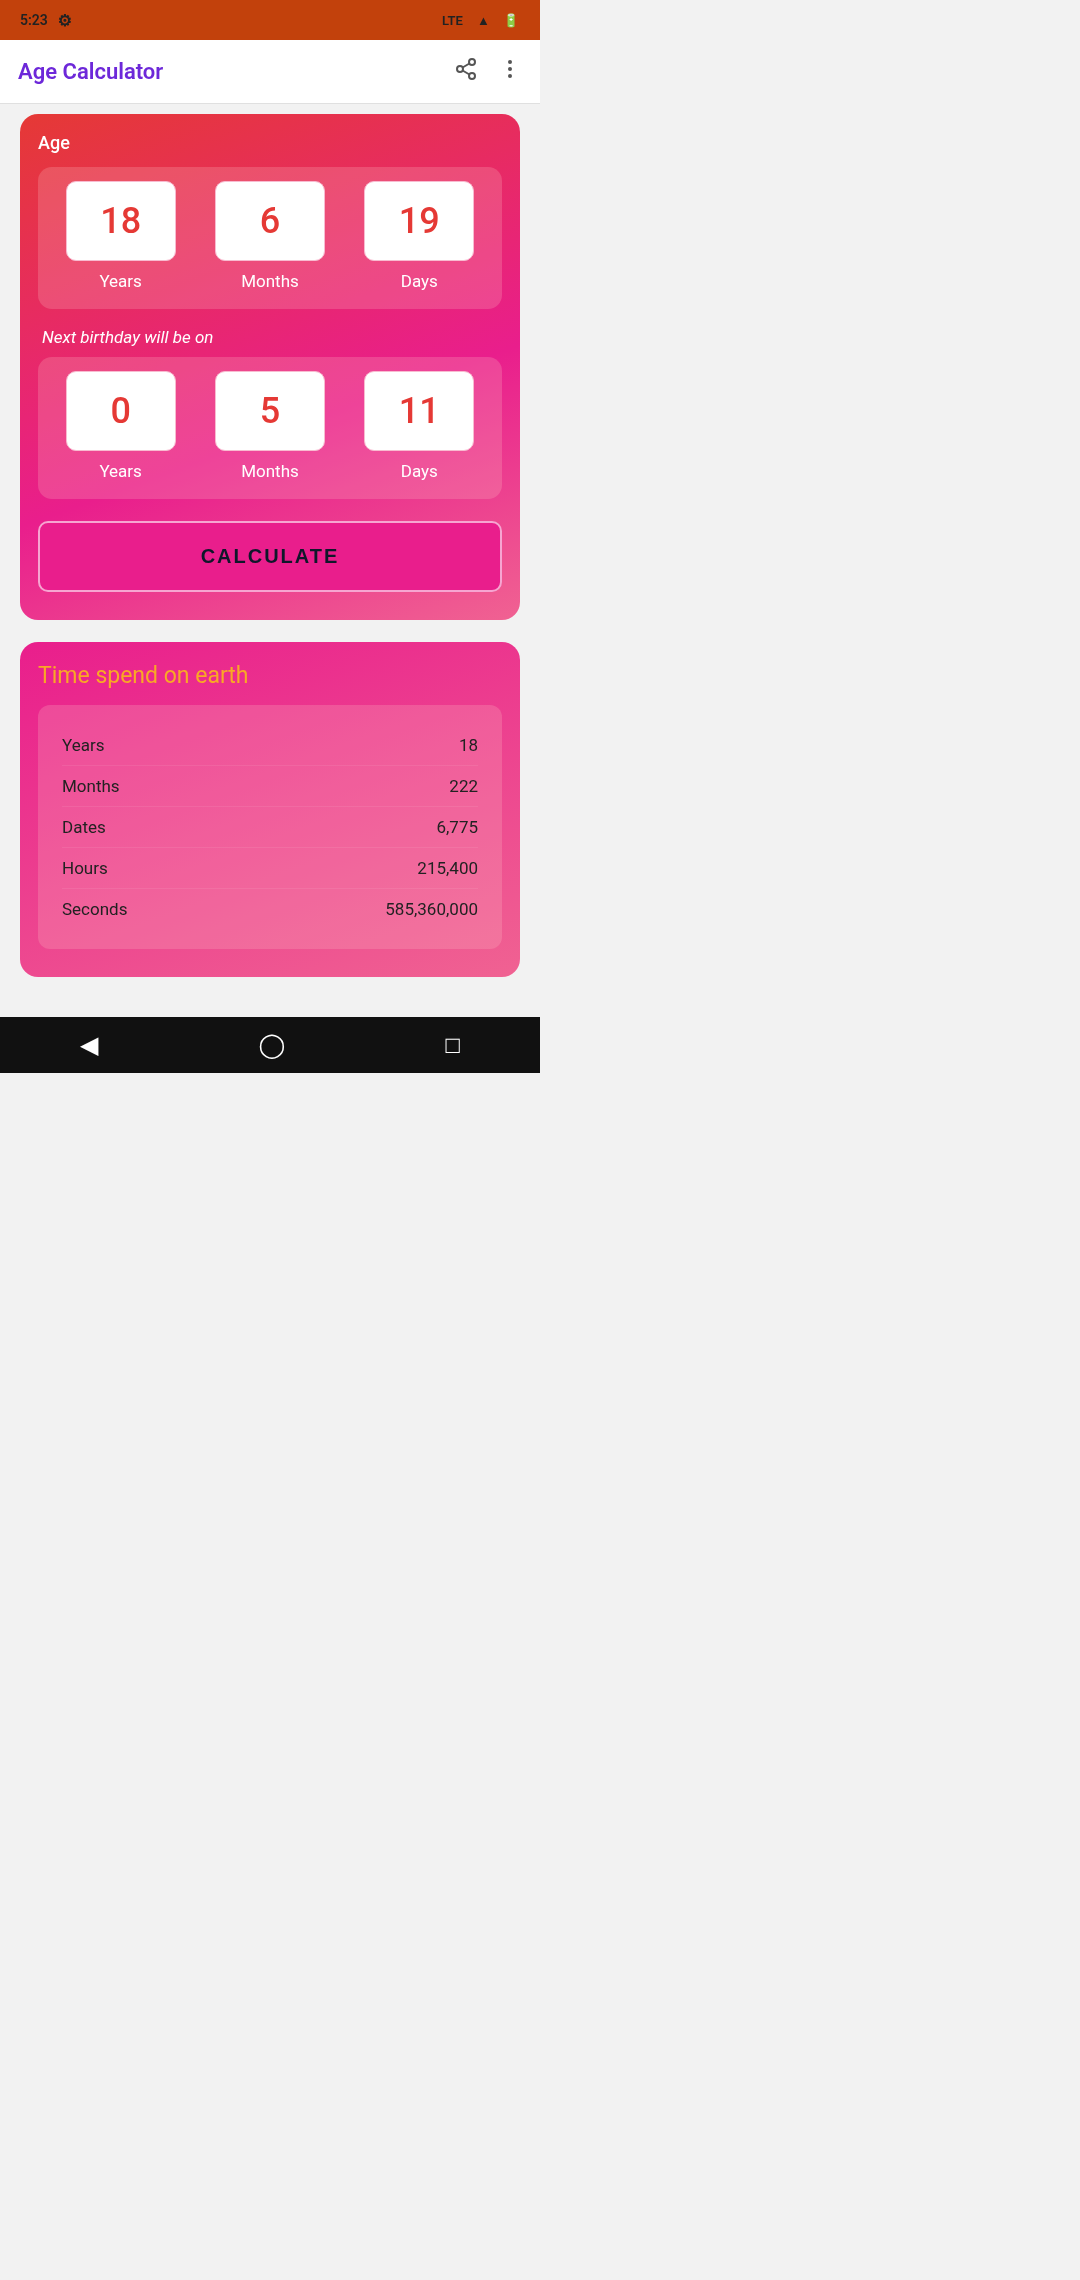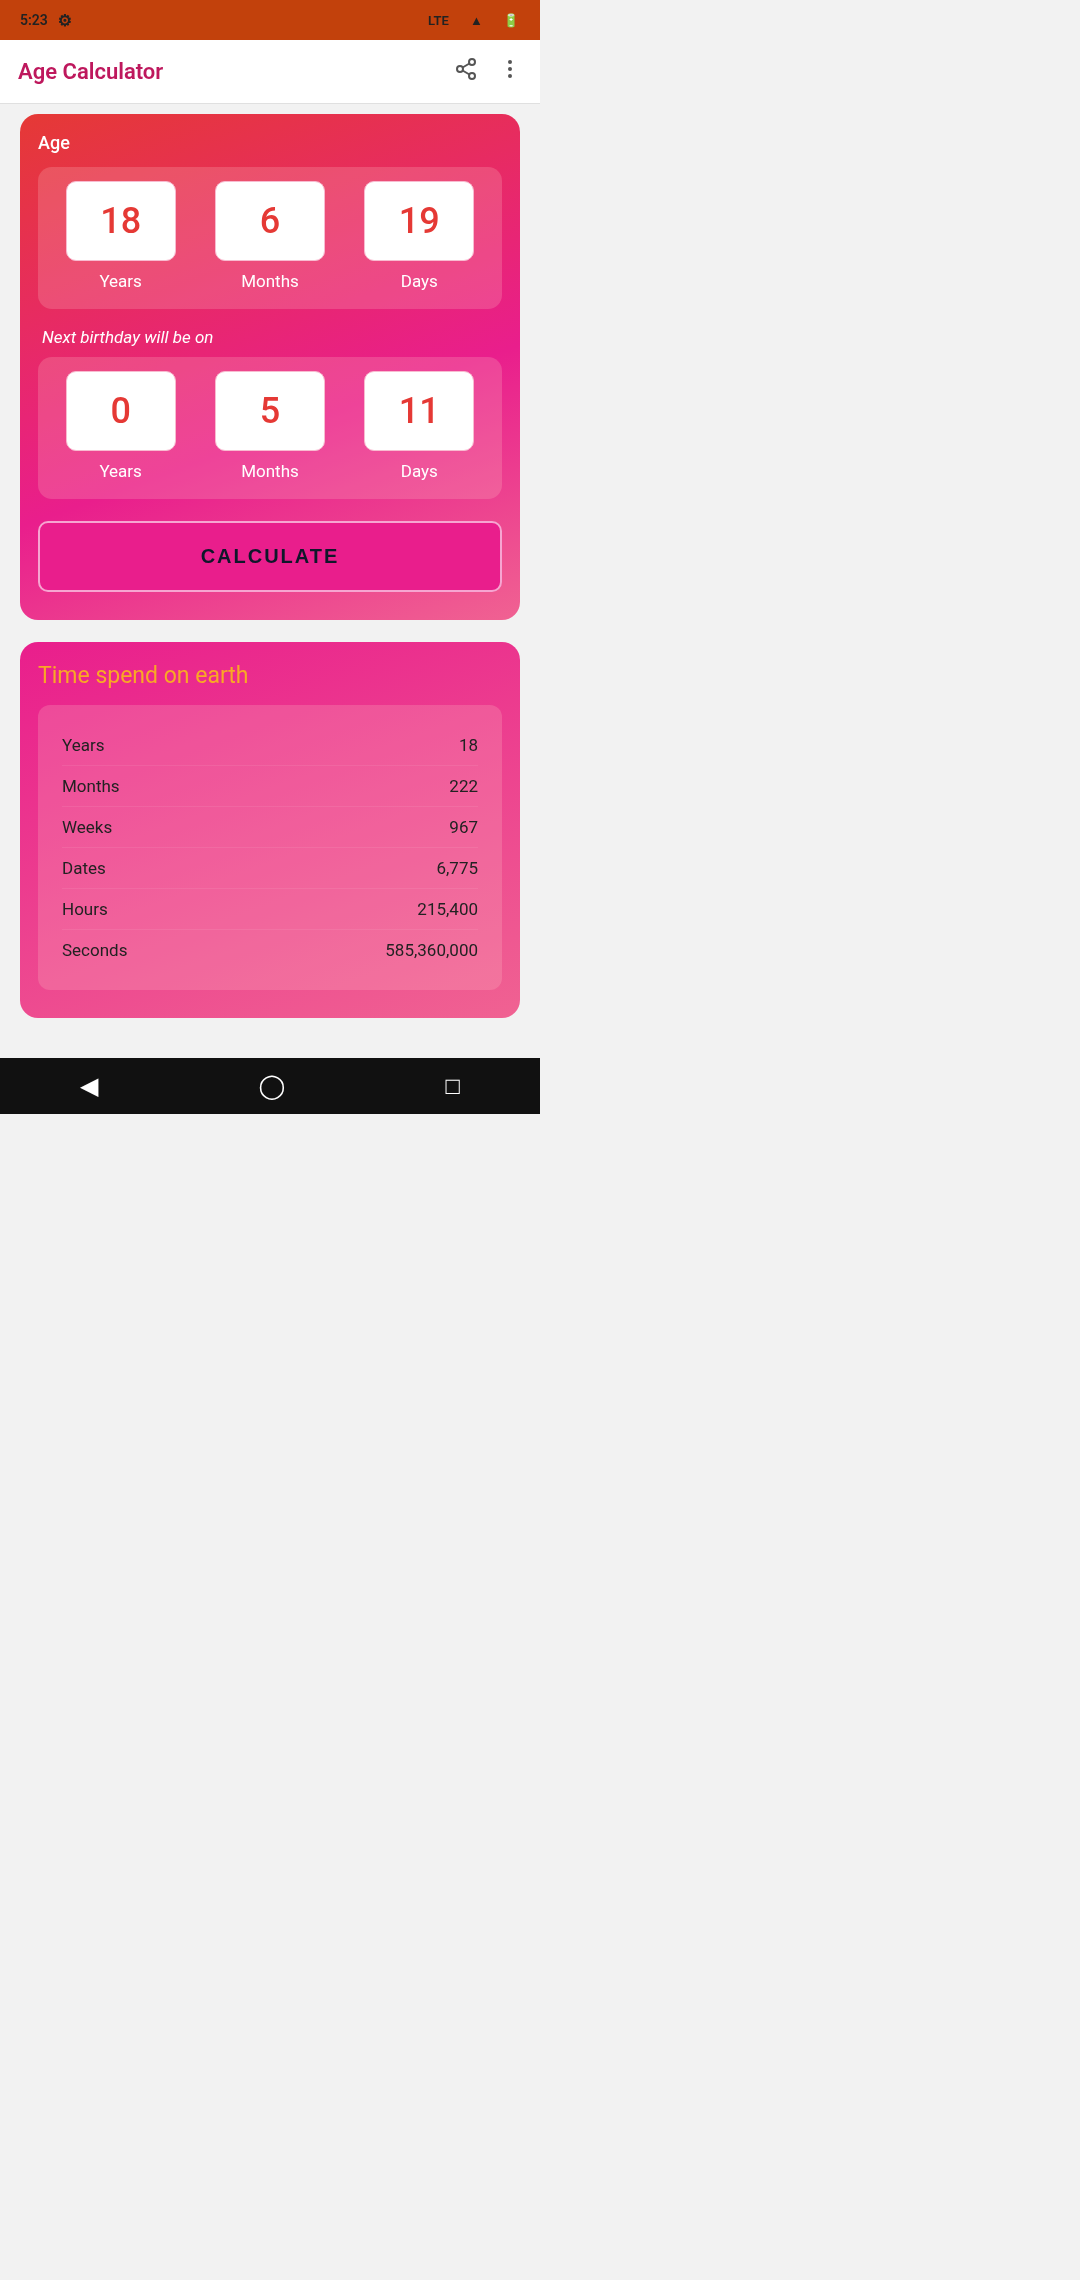--- a/index.html
+++ b/index.html
@@ -27,41 +27,41 @@
       display: flex;
       align-items: center;
       gap: 10px;
       font-size: 14px;
       font-weight: 600;
       color: #222;
     }
     .status-right {
       display: flex;
       align-items: center;
-      gap: 21px;
+      gap: 14px;
       font-size: 13px;
       font-weight: 600;
       color: #222;
     }
 
     
     .app-bar {
       width: 100%;
       height: 64px;
       background: #fff;
       display: flex;
       align-items: center;
       justify-content: space-between;
       padding: 0 18px;
       border-bottom: 1px solid #e0e0e0;
     }
     .app-title {
       font-size: 22px;
       font-weight: 600;
-      color: #be185d;
+      color: #6d28d9;
     }
     .app-bar-actions {
       display: flex;
       align-items: center;
       gap: 20px;
     }
     .icon-btn {
       cursor: pointer;
       color: #555;
       font-size: 22px;
@@ -299,24 +299,20 @@
 
     <div class="time-row">
           <span class="time-row-label">Years</span>
           <span class="time-row-value">18</span>
         </div>
         <div class="time-row">
           <span class="time-row-label">Months</span>
           <span class="time-row-value">222</span>
         </div>
         <div class="time-row">
-          <span class="time-row-label">Weeks</span>
-          <span class="time-row-value">967</span>
-        </div>
-        <div class="time-row">
           <span class="time-row-label">Dates</span>
           <span class="time-row-value">6,775</span>
         </div>
         <div class="time-row">
           <span class="time-row-label">Hours</span>
           <span class="time-row-value">215,400</span>
         </div>
         <div class="time-row">
           <span class="time-row-label">Seconds</span>
           <span class="time-row-value">585,360,000</span>

